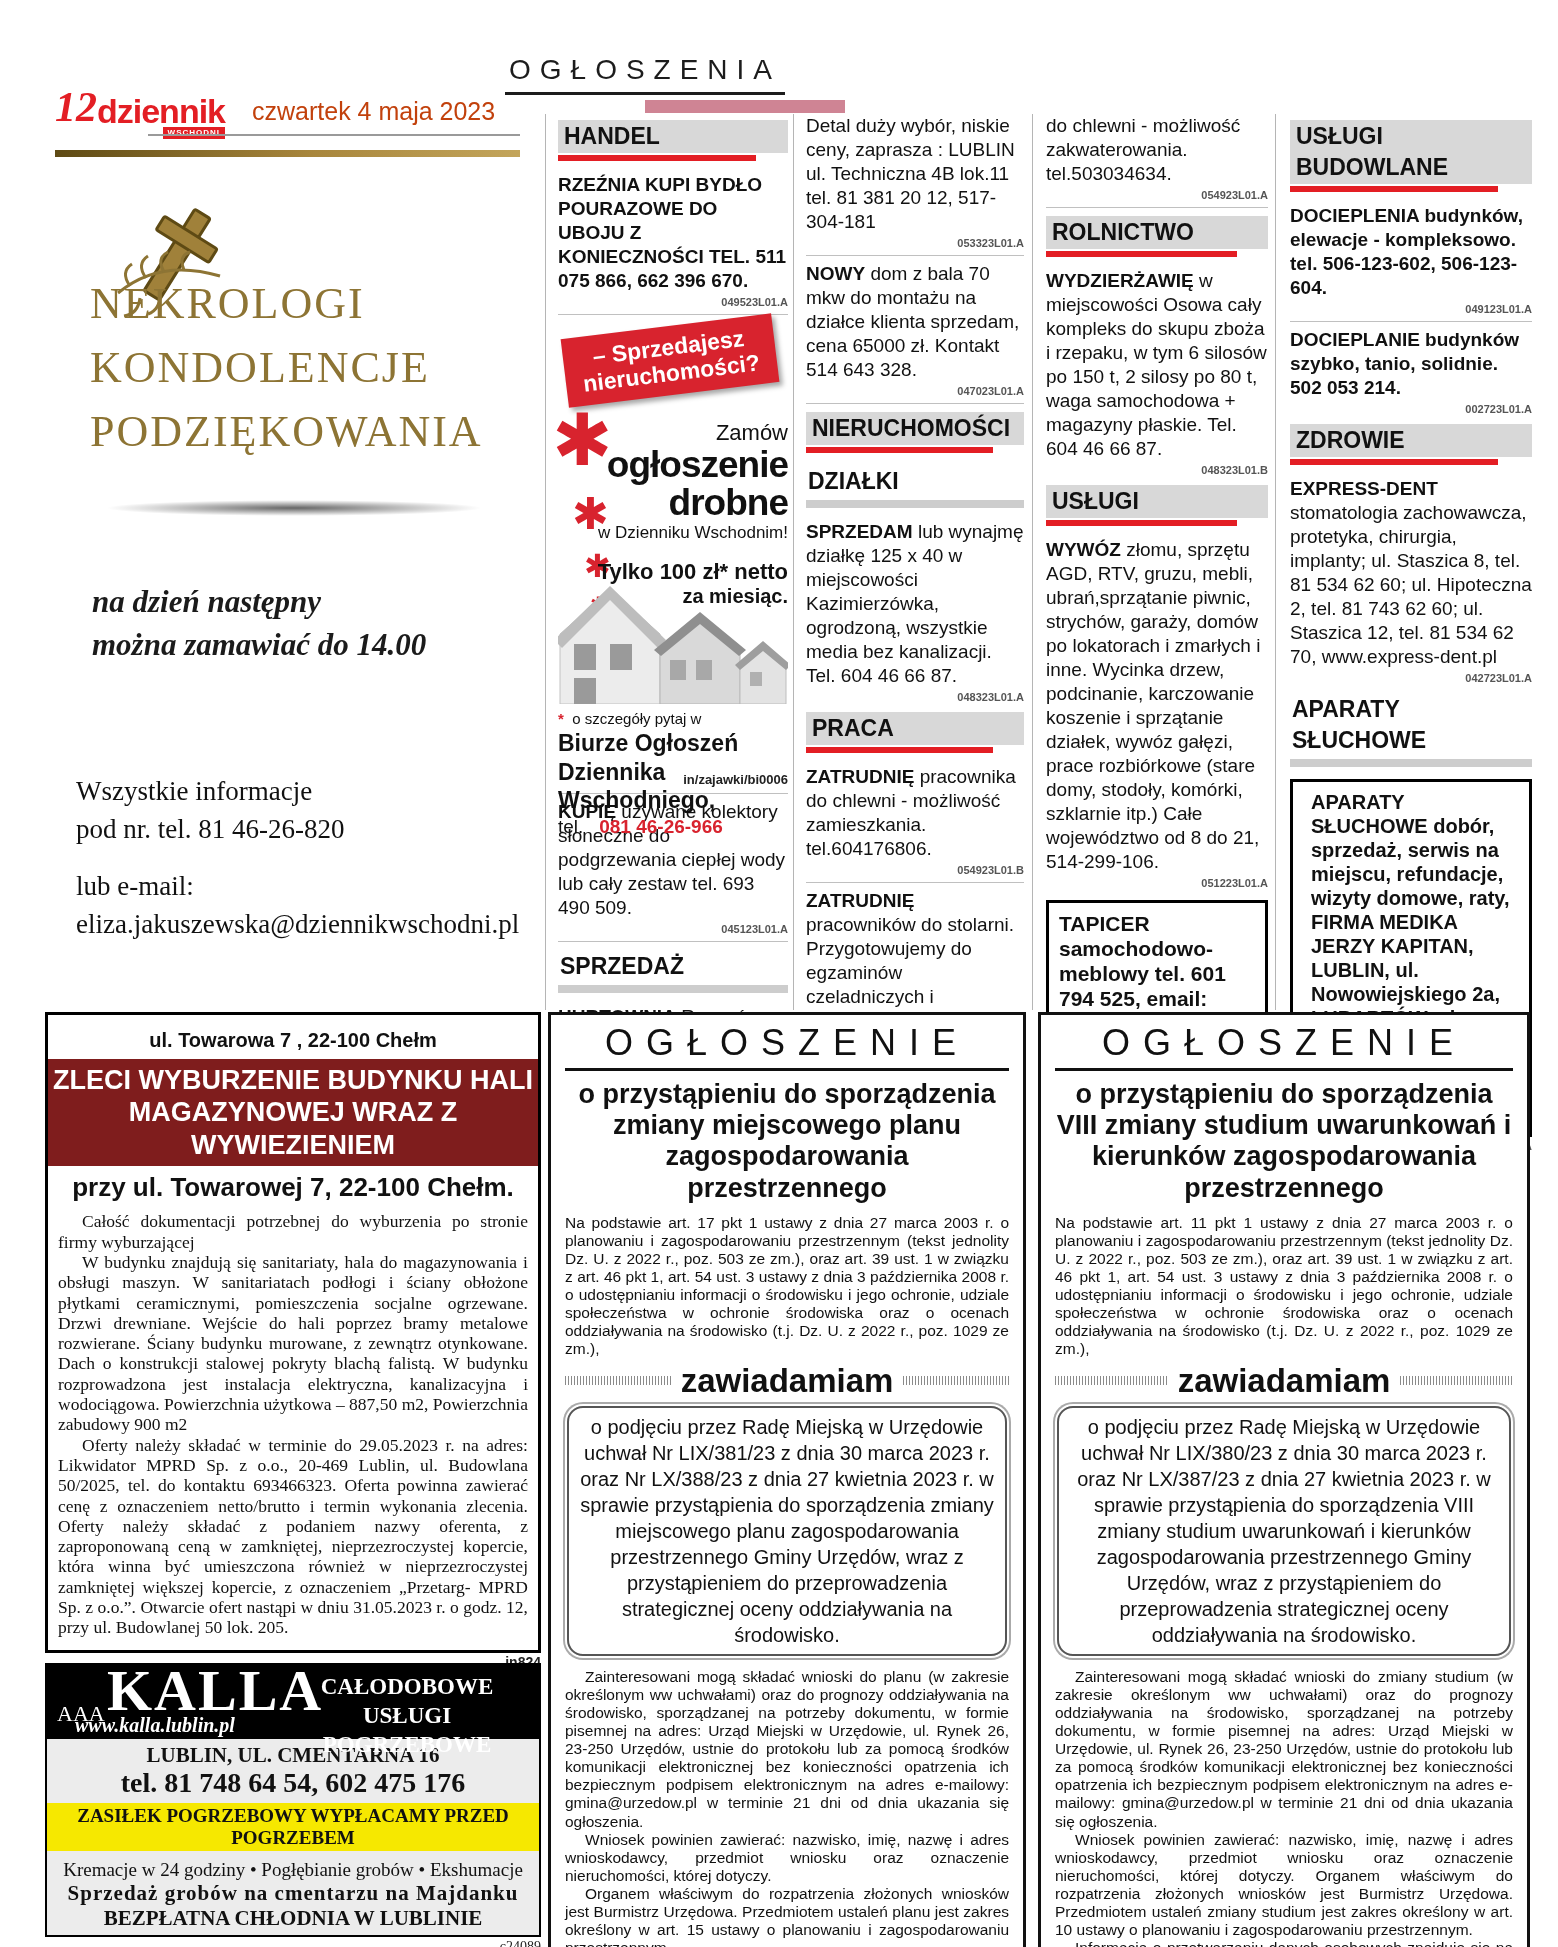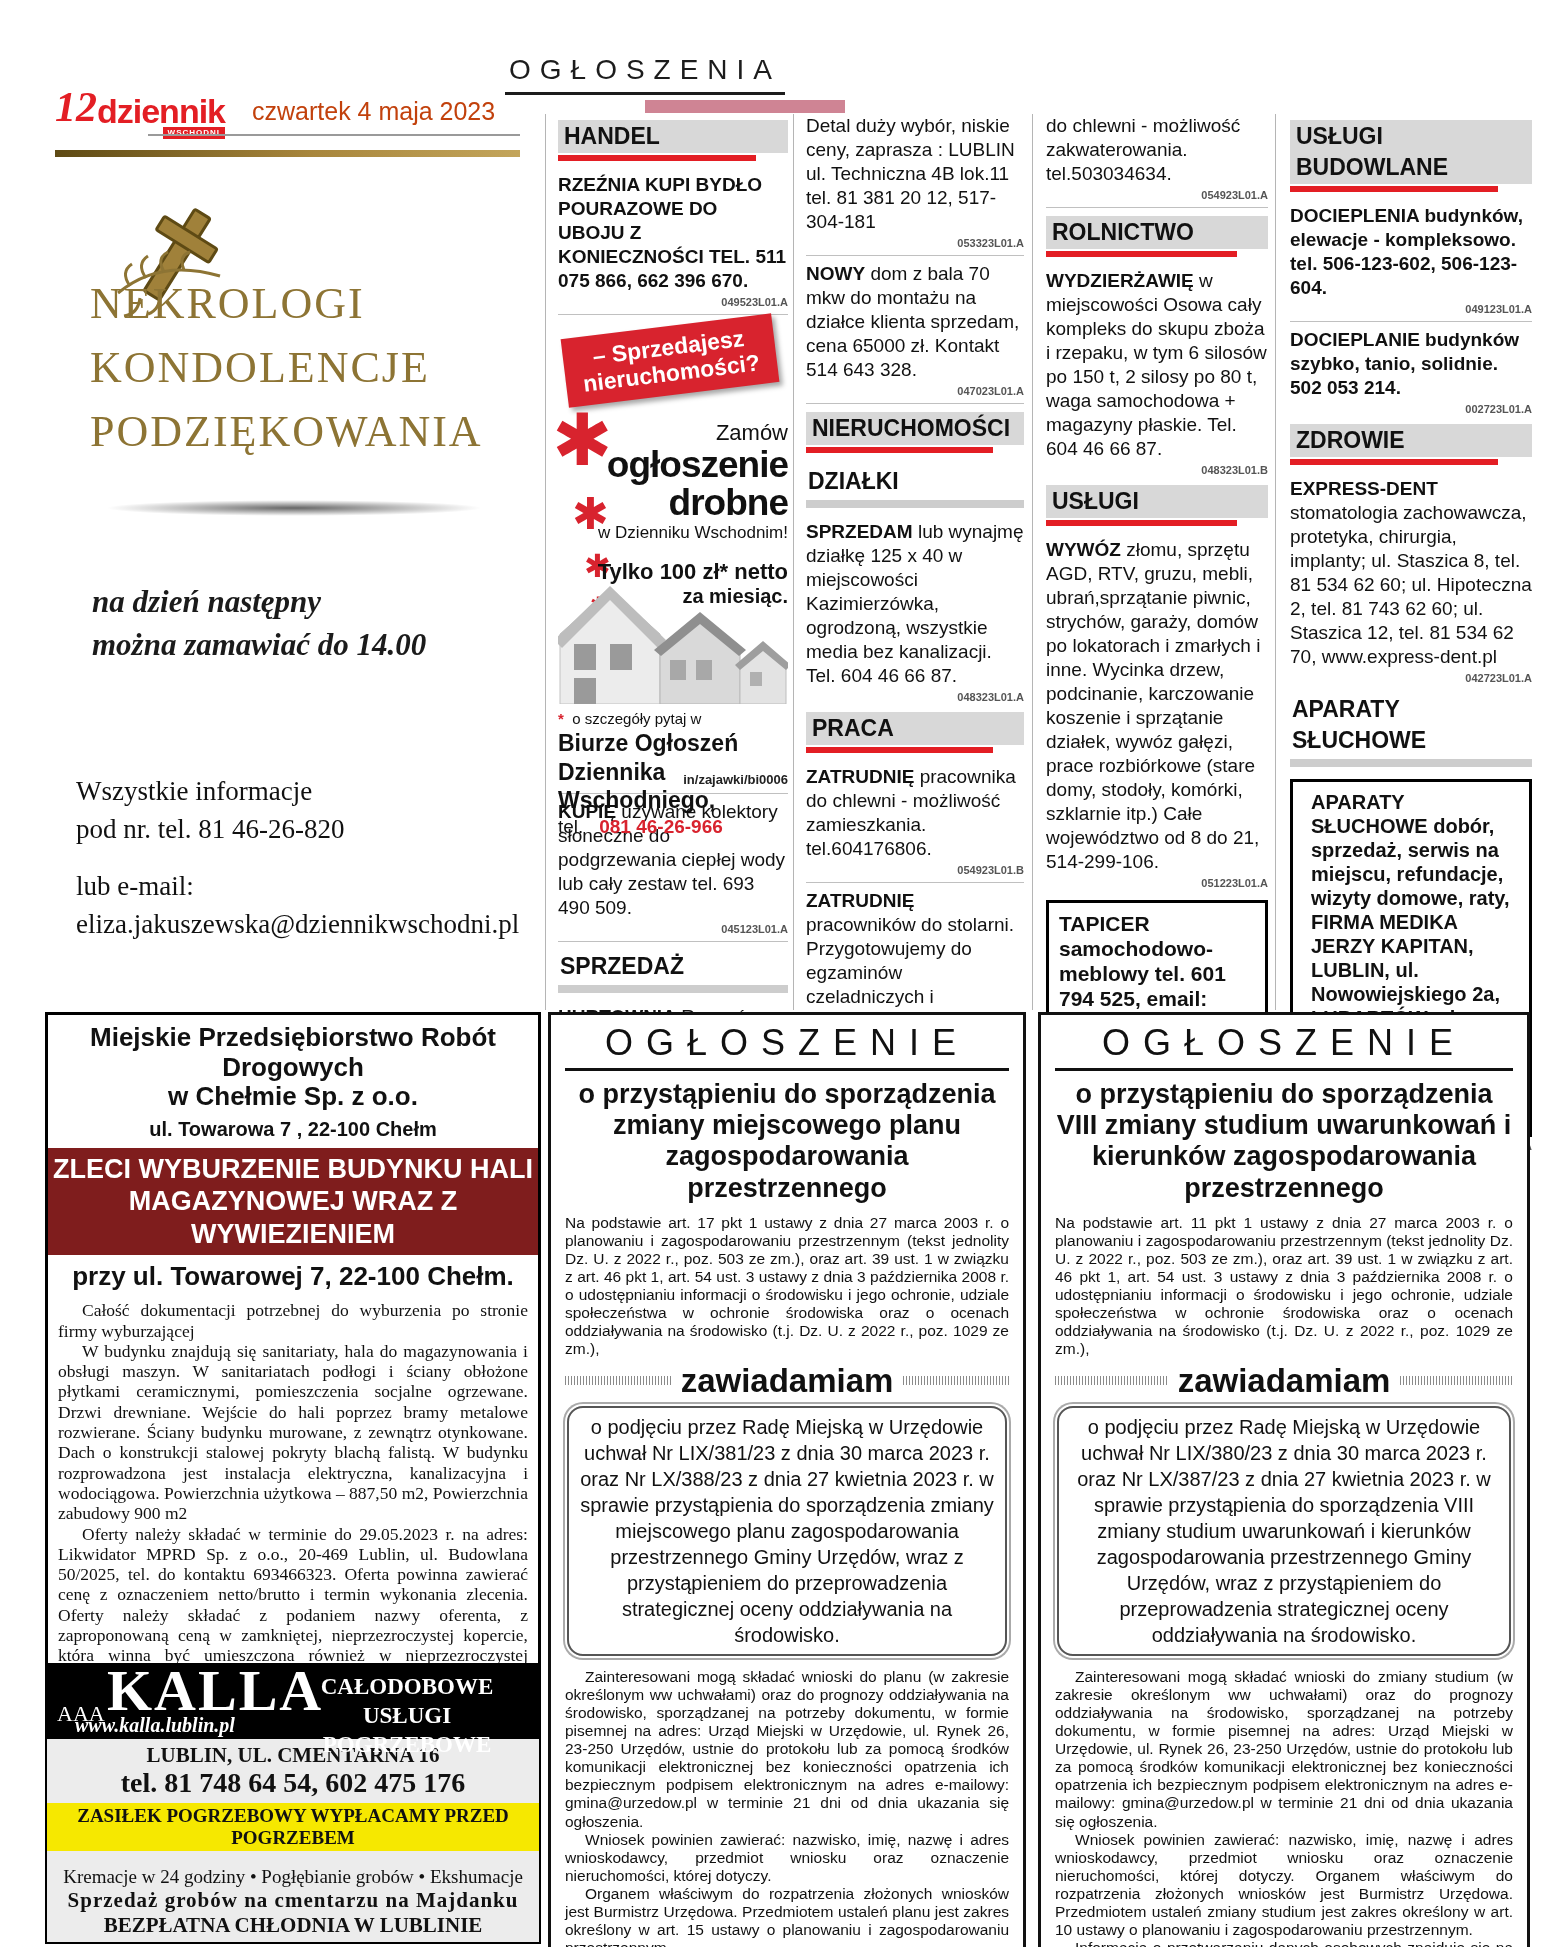--- a/index.html
+++ b/index.html
@@ -88,21 +88,21 @@
   .kalla{border:2px solid #000;background:#ececec;font-family:"Liberation Serif",serif;}
   .kalla-head{position:relative;background:#000;color:#fff;height:74px;}
   .k-aaa{position:absolute;left:10px;top:36px;font-size:22px;}
   .k-name{position:absolute;left:60px;top:-4px;font-weight:bold;font-size:58px;line-height:1.05;letter-spacing:2px;}
   .k-url{position:absolute;left:28px;bottom:2px;font-style:italic;font-weight:bold;font-size:20px;}
   .k-right{position:absolute;right:4px;top:8px;width:256px;text-align:center;font-weight:bold;font-size:23px;line-height:1.25;}
   .kalla-body{text-align:center;}
   .k-addr{font-weight:bold;font-size:21px;padding-top:4px;}
   .k-tel{font-weight:bold;font-size:28px;line-height:1.1;}
   .k-yellow{background:#f6e800;font-weight:bold;font-size:19px;padding:2px 0;margin-top:4px;}
-  .k-row1{font-size:19px;padding-top:15px;}
+  .k-row1{font-size:19px;padding-top:8px;}
   .k-row2{font-weight:bold;font-size:21px;letter-spacing:1px;}
   .k-row3{font-weight:bold;font-size:21px;padding-bottom:4px;}
 
   
   .notice-panel{position:relative;border:3px solid #111;background:#fff;padding:6px 14px 10px;}
   .np-header{font:300 36px/1.1 "Liberation Sans",sans-serif;letter-spacing:13px;text-align:center;border-bottom:3px solid #111;padding:2px 0 5px;white-space:nowrap;overflow:hidden;}
   .np-title{font-weight:bold;font-size:27px;line-height:1.16;text-align:center;margin:8px 0 10px;}
   .np-intro{font-size:15.5px;line-height:1.16;text-align:justify;margin:0 0 4px;}
   .zaw{display:flex;align-items:center;margin:2px 0 6px;}
   .zaw .line{flex:1;height:9px;background:repeating-linear-gradient(90deg,#8a8a8a 0 1px,transparent 1px 3px);}
@@ -297,24 +297,20 @@
       <div class="bar">APARATY SŁUCHOWE</div>
       <div class="under"></div>
     </div>
     <div class="boxad" style="padding-left:18px;font-size:20px;line-height:24px;">APARATY SŁUCHOWE dobór, sprzedaż, serwis na miejscu, refundacje, wizyty domowe, raty, FIRMA MEDIKA JERZY KAPITAN, LUBLIN, ul. Nowowiejskiego 2a, LUBARTÓW, ul. Cicha 19, KRASNYSTAW, ul. Browarna 6, 81/473-54-01, 668-277-760</div>
     <div class="code">162722L01.A</div>
   </div>
 </div>
 
 <div class="panel-wrap" style="left:45px;top:1012px;width:496px;">
   <div class="mprd">
-    <div class="mprd-title">
-      <div>Miejskie Przedsiębiorstwo Robót Drogowych</div>
-      <div>w Chełmie Sp. z o.o.</div>
-    </div>
     <div class="mprd-addr">ul. Towarowa 7 , 22-100 Chełm</div>
     <div class="mprd-banner">
       <div>ZLECI WYBURZENIE BUDYNKU HALI</div>
       <div>MAGAZYNOWEJ WRAZ Z WYWIEZIENIEM</div>
     </div>
     <div class="mprd-sub">przy ul. Towarowej 7, 22-100 Chełm.</div>
     <div class="mprd-body">
       <p>Całość dokumentacji potrzebnej do wyburzenia po stronie firmy wyburzającej</p>
       <p>W budynku znajdują się sanitariaty, hala do magazynowania i obsługi maszyn. W sanitariatach podłogi i ściany obłożone płytkami ceramicznymi, pomieszczenia socjalne ogrzewane. Drzwi drewniane. Wejście do hali poprzez bramy metalowe rozwierane. Ściany budynku murowane, z zewnątrz otynkowane. Dach o konstrukcji stalowej pokryty blachą falistą. W budynku rozprowadzona jest instalacja elektryczna, kanalizacyjna i wodociągowa. Powierzchnia użytkowa – 887,50 m2, Powierzchnia zabudowy 900 m2</p>
       <p>Oferty należy składać w terminie do 29.05.2023 r. na adres: Likwidator MPRD Sp. z o.o., 20-469 Lublin, ul. Budowlana 50/2025, tel. do kontaktu 693466323. Oferta powinna zawierać cenę z oznaczeniem netto/brutto i termin wykonania zlecenia. Oferty należy składać z podaniem nazwy oferenta, z zaproponowaną ceną w zamkniętej, nieprzezroczystej kopercie, która winna być umieszczona również w nieprzezroczystej zamkniętej większej kopercie, z oznaczeniem „Przetarg- MPRD Sp. z o.o.”. Otwarcie ofert nastąpi w dniu 31.05.2023 r. o godz. 12, przy ul. Budowlanej 50 lok. 205.</p>

